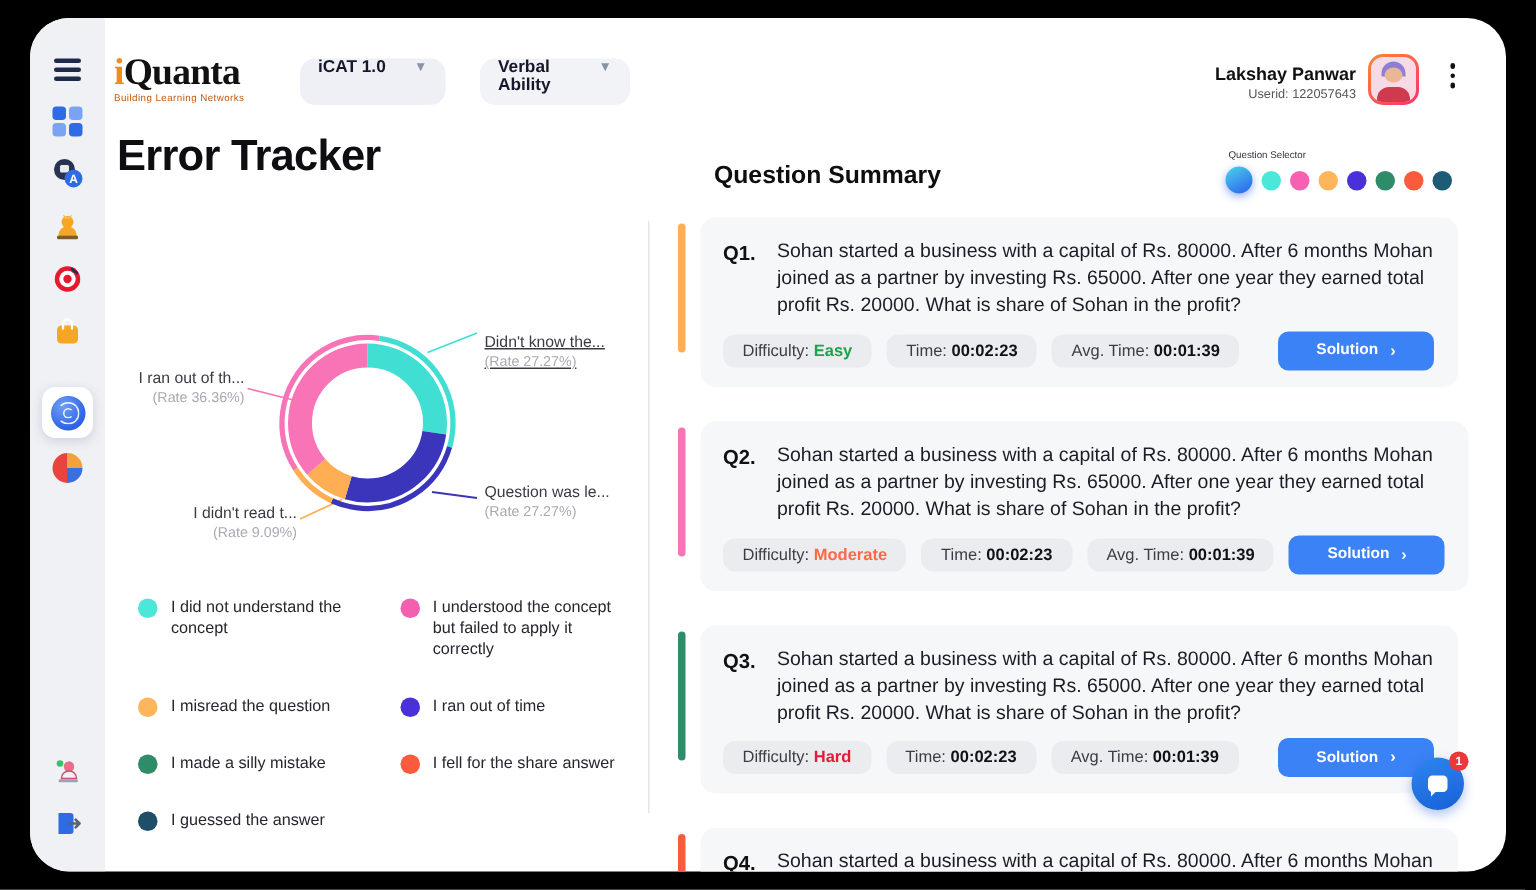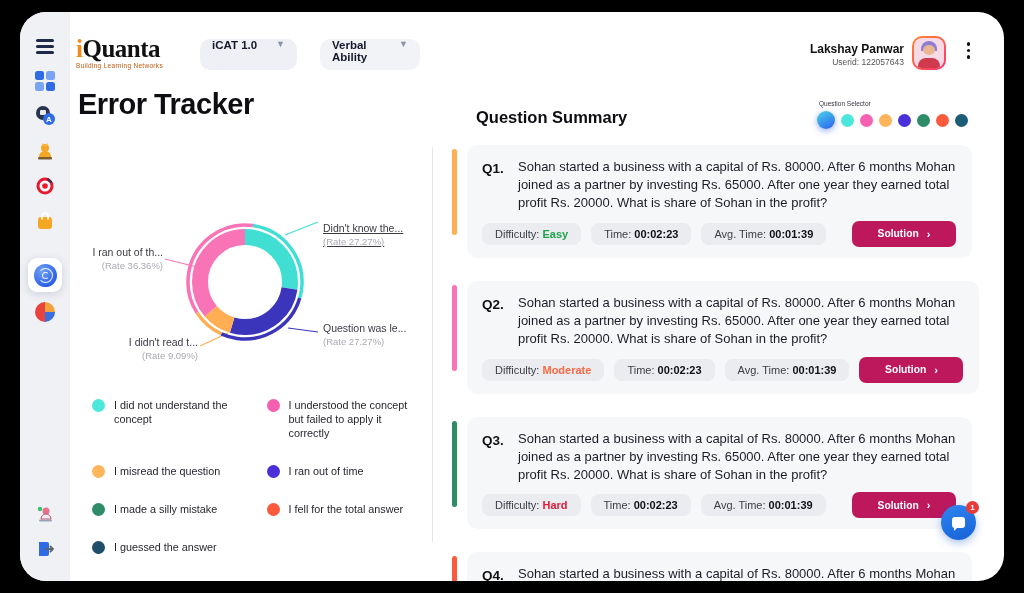--- a/index.html
+++ b/index.html
@@ -73,21 +73,21 @@
   .qcard { display:flex; margin-bottom:23px; }
   .accent { width:5px; height:86px; border-radius:4px; margin-top:4px; flex-shrink:0; }
   .qbody { margin-left:10px; flex:1; background:#f6f7f9; border-radius:10px; padding:13px 16px 11px 15px; }
   .qrow { display:flex; }
   .qnum { font-size:13.5px; font-weight:800; color:#111; width:36px; padding-top:3px; flex-shrink:0; }
   .qtext { font-size:13px; color:#1c1c26; line-height:1.38; font-weight:500; }
   .chips { display:flex; align-items:center; margin-top:9px; gap:10px; }
   .chip { background:#ebecef; border-radius:8px; padding:5px 13px; font-size:11px; color:#3c3c46; white-space:nowrap; }
   .chip b { color:#101018; }
   .diff-val { font-weight:bold; }
-  .sol-btn { margin-left:auto; background:#be185d; color:#fff; border:none; border-radius:7px; width:104px; height:26px; font-size:10.3px; font-weight:bold; cursor:pointer; display:flex; align-items:center; justify-content:center; gap:8px; font-family:"Liberation Sans",sans-serif; }
+  .sol-btn { margin-left:auto; background:#3b82f6; color:#fff; border:none; border-radius:7px; width:104px; height:26px; font-size:10.3px; font-weight:bold; cursor:pointer; display:flex; align-items:center; justify-content:center; gap:8px; font-family:"Liberation Sans",sans-serif; }
   .sol-btn .ch { font-size:11px; }
 
   
   .fab { position:absolute; right:28px; top:493px; width:35px; height:35px; border-radius:50%; background:linear-gradient(160deg,#2f86f0,#1661d6); display:flex; align-items:center; justify-content:center; cursor:pointer; box-shadow:0 3px 8px rgba(20,80,200,.35); }
   .fab-bubble { width:13px; height:11px; background:#fff; border-radius:3px; position:relative; }
   .fab-bubble:after { content:""; position:absolute; left:2px; bottom:-3px; border:3px solid transparent; border-top-color:#fff; border-left-color:#fff; }
   .fab-badge { position:absolute; right:-3px; top:-4px; width:13px; height:13px; border-radius:50%; background:#e93a3a; color:#fff; font-size:8px; font-weight:bold; display:flex; align-items:center; justify-content:center; }
 
   svg text { font-family:"Liberation Sans",sans-serif; }
 </style>
@@ -260,21 +260,21 @@
           <span class="lg-txt">I understood the concept but failed to apply it correctly</span>
         </div>
 
         <div class="lg-item">
           <span class="lg-dot" style="background: rgb(73, 48, 216);"></span>
           <span class="lg-txt">I ran out of time</span>
         </div>
 
         <div class="lg-item">
           <span class="lg-dot" style="background: rgb(250, 91, 61);"></span>
-          <span class="lg-txt">I fell for the total answer</span>
+          <span class="lg-txt">I fell for the share answer</span>
         </div>
 
     </div>
 
     <div class="qs-title">Question Summary</div>
     <div class="selector">
       <div class="sel-label">Question Selector</div>
       <div class="sel-dots">
 
           <span class="sel-dot selected" style="background: linear-gradient(150deg, rgb(73, 214, 232), rgb(43, 93, 240));"></span>

